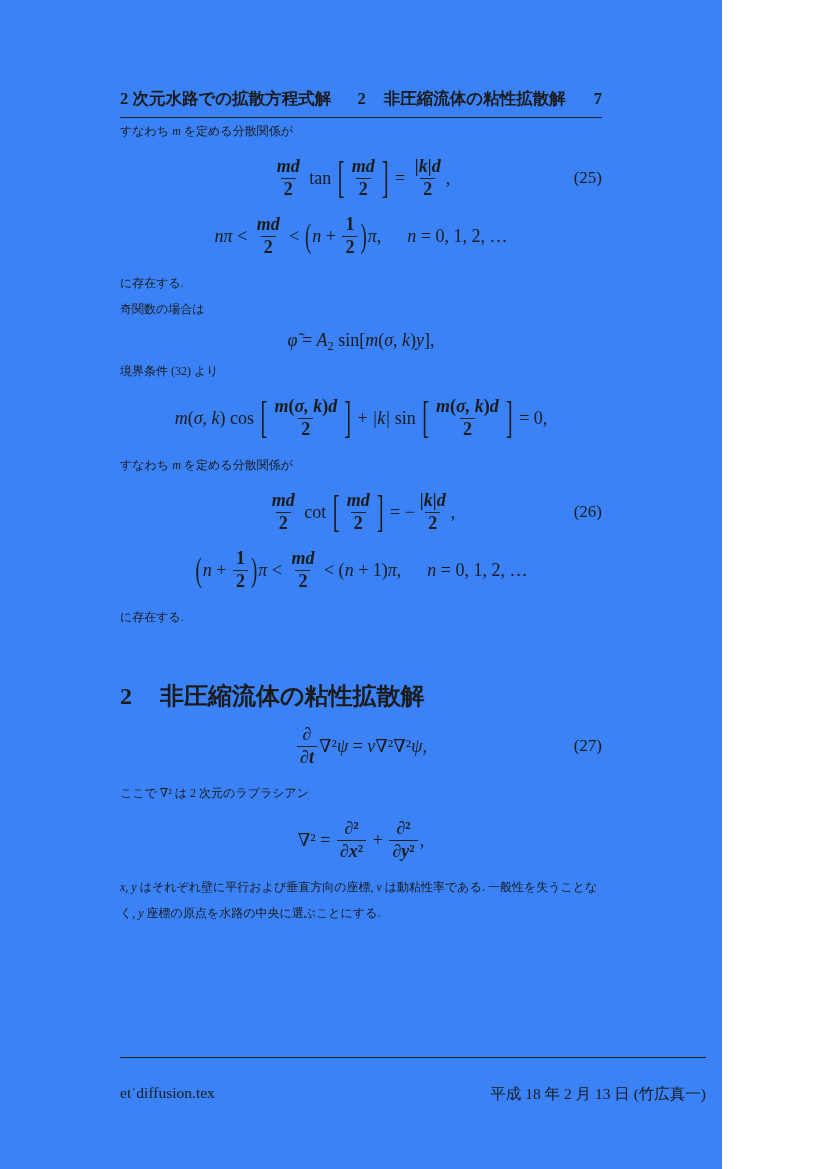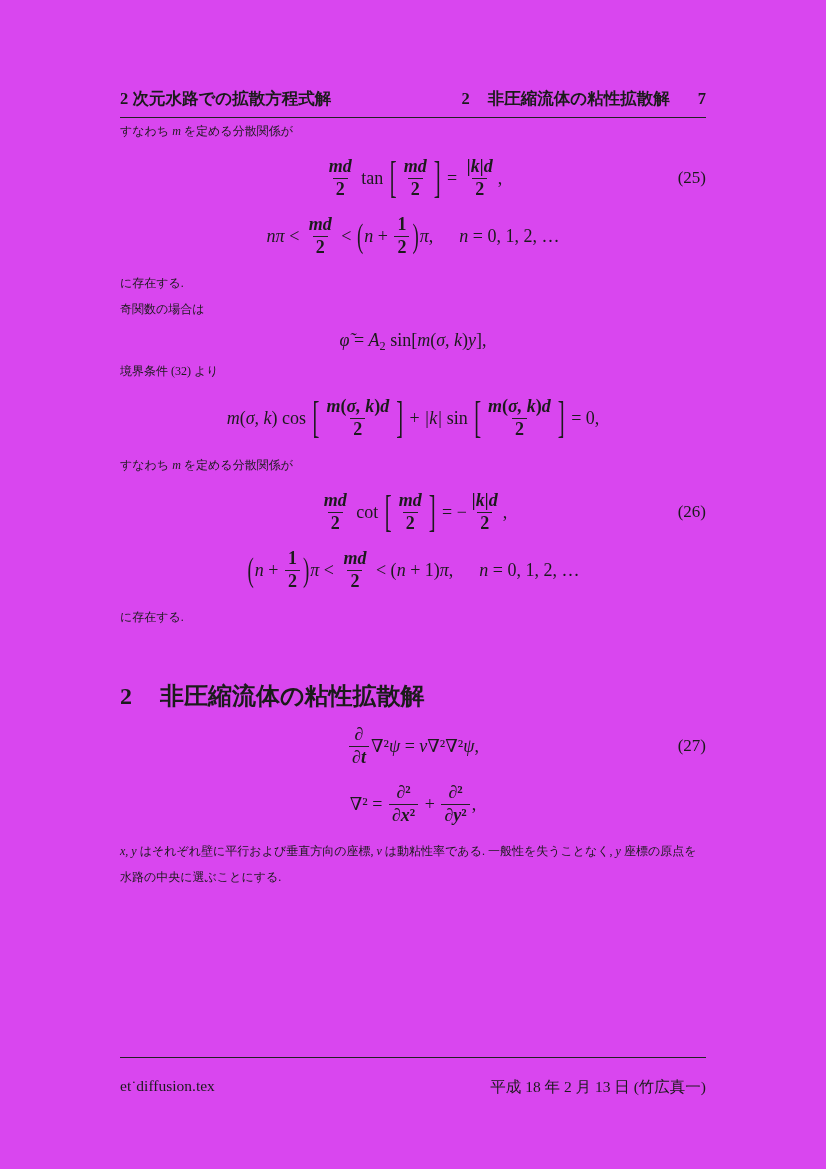--- a/index.html
+++ b/index.html
@@ -1,19 +1,19 @@
 <!DOCTYPE html>
 <html><head>
 <meta charset="utf-8">
 <style>
   html, body { margin:0; padding:0; background:#ffffff; }
   .page {
     position:relative;
-    width:826px; height:1169px;
-    background:#d946ef;
+    width:722px; height:1169px;
+    background:#3b82f6;
     box-sizing:border-box;
     padding:88px 120px 0 120px;
     font-family:"Liberation Serif","DejaVu Serif",serif;
     color:#1b1b1b;
     overflow:hidden;
   }
   
   .hdr {
     display:flex; justify-content:space-between; align-items:baseline;
     font-weight:bold; font-size:16.5px;
@@ -66,21 +66,21 @@
     margin-top:50px;
     font-size:24px; font-weight:bold;
   }
   .sec-heading .sec-num { margin-right:28px; }
   .para-top { margin-top:40px; }
   
   .footer {
     position:absolute;
     left:120px; top:1057px; width:586px;
     border-top:1.2px solid #222;
-    padding-top:19px;
+    padding-top:26px;
     display:flex; justify-content:space-between;
     font-size:15.5px;
   }
 </style>
 </head>
 <body>
 
 <div class="page">
 
   <div class="hdr">
@@ -222,20 +222,21 @@
         <span class="mi">ψ</span>
         <span> = </span>
         <span class="mi">ν</span>
         <span>∇²∇²</span>
         <span class="mi">ψ</span>
         <span>,</span>
       </span>
     <span class="eqnum">(27)</span>
   </div>
 
+  <p class="body-line"><span>ここで ∇² は 2 次元のラプラシアン</span></p>
 
   <div class="eqline">
     <span class="eq">
         <span>∇² = </span>
         <span class="frac"><span class="num"><span class="mi">∂</span><span>²</span></span><span class="den"><span class="mi">∂x</span><span>²</span></span></span>
         <span> + </span>
         <span class="frac"><span class="num"><span class="mi">∂</span><span>²</span></span><span class="den"><span class="mi">∂y</span><span>²</span></span></span>
         <span>,</span>
       </span>
   </div>

